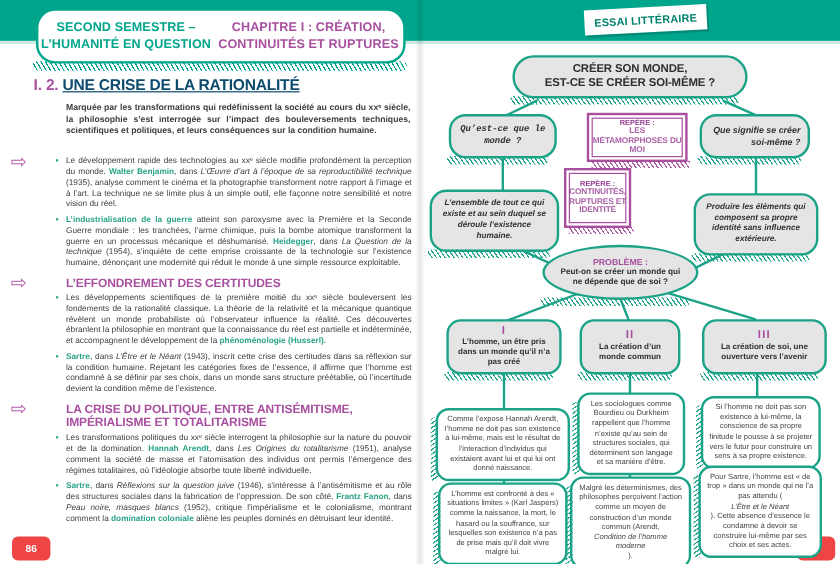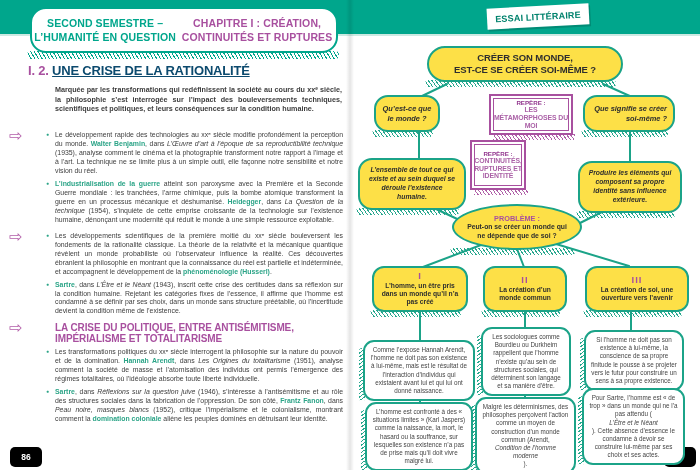--- a/index.html
+++ b/index.html
@@ -35,34 +35,34 @@
   .sections{position:absolute;left:55px;top:128px;width:288px;}
   .sec-head{position:relative;margin:0 0 3px 0;font-size:10px;font-weight:bold;color:#a8509f;
     letter-spacing:-.1px;line-height:1.08;text-transform:uppercase;}
   .sec-head .arrow{position:absolute;left:-46px;top:-4px;font-size:16px;color:#b35fa9;font-weight:normal;}
   .sec + .sec{margin-top:7px;}
   .bullet{position:relative;margin:0 0 4px 0;font-size:6.9px;line-height:1.3;text-align:justify;color:#3d3d3d;}
   .bullet::before{content:"●";position:absolute;left:-9px;top:0;font-size:5px;color:#2ba487;}
   .rs-name{color:#2ba487;font-weight:bold;}
   .rs-i{font-style:italic;}
   
-  .pagenum{position:absolute;width:32px;height:20px;background:#000000;color:#fff;font-weight:bold;
+  .pagenum{position:absolute;width:32px;height:20px;background:#ef4444;color:#fff;font-weight:bold;
     font-size:8.5px;display:flex;align-items:center;justify-content:center;border-radius:5px;}
   .pn-left{left:10px;top:447px;}
   .pn-right{left:664px;top:447px;}
   
-  .bub{position:absolute;background:#fde047;border:2px solid #1ba388;border-radius:14px;z-index:2;
+  .bub{position:absolute;background:#e5e5e5;border:2px solid #1ba388;border-radius:14px;z-index:2;
     display:flex;flex-direction:column;align-items:center;justify-content:center;text-align:center;box-sizing:border-box;}
   .bub::after{content:"";position:absolute;left:-4px;right:5px;bottom:-7px;height:7px;z-index:-1;
     background:repeating-linear-gradient(55deg,rgba(27,163,136,.95) 0 1px,transparent 1px 3px);border-radius:6px;}
   .main-bub{left:427px;top:46px;width:196px;height:36px;border-radius:18px;
     font-size:9.5px;font-weight:bold;color:#2e2e2e;line-height:1.25;letter-spacing:-.1px;}
   .main-bub span{display:block;}
   .q-bub{font-size:7.4px;font-weight:bold;font-style:italic;color:#2e2e2e;line-height:1.3;padding:2px 6px;}
-  .q-left{left:374px;top:95px;width:66px;height:37px;}
+  .q-left{left:374px;top:95px;width:90px;height:37px;font-family:Liberation Mono, monospace;}
   .q-right{left:583px;top:95px;width:92px;height:37px;text-align:right;}
   .a-bub{font-size:6.8px;font-weight:bold;font-style:italic;color:#2e2e2e;line-height:1.3;padding:3px 6px;}
   .a-left{left:358px;top:158px;width:108px;height:52px;}
   .a-right{left:578px;top:161px;width:104px;height:52px;}
   .ellipse{left:452px;top:204px;width:130px;height:46px;border-radius:50%;padding:2px 10px;}
   .prob-label{color:#a8509f;font-weight:bold;font-size:7.3px;}
   .prob-text{color:#2e2e2e;font-weight:bold;font-size:6.8px;line-height:1.25;}
   
   .repere{position:absolute;background:#fff;border:2px solid #a8509f;outline:1px solid #a8509f;
     outline-offset:-5px;z-index:2;text-align:center;display:flex;flex-direction:column;
@@ -113,21 +113,21 @@
 
 <div class="intro">Marquée par les transformations qui redéfinissent la société au cours du xxᵉ siècle, la philosophie s’est interrogée sur l’impact des bouleversements techniques, scientifiques et politiques, et leurs conséquences sur la condition humaine.</div>
 
 <div class="sections">
   <div class="sec">
     <h2 class="sec-head"><span class="arrow">⇨</span></h2>
     <p class="bullet"><span>Le développement rapide des technologies au xxᵉ siècle modifie profondément la perception du monde. </span><span class="rs-name">Walter Benjamin</span><span>, dans </span><span class="rs-i">L’Œuvre d’art à l’époque de sa reproductibilité technique</span><span> (1935), analyse comment le cinéma et la photographie transforment notre rapport à l’image et à l’art. La technique ne se limite plus à un simple outil, elle façonne notre sensibilité et notre vision du réel.</span></p>
     <p class="bullet"><span class="rs-name">L’industrialisation de la guerre</span><span> atteint son paroxysme avec la Première et la Seconde Guerre mondiale : les tranchées, l’arme chimique, puis la bombe atomique transforment la guerre en un processus mécanique et déshumanisé. </span><span class="rs-name">Heidegger</span><span>, dans </span><span class="rs-i">La Question de la technique</span><span> (1954), s’inquiète de cette emprise croissante de la technologie sur l’existence humaine, dénonçant une modernité qui réduit le monde à une simple ressource exploitable.</span></p>
   </div>
   <div class="sec">
-    <h2 class="sec-head"><span class="arrow">⇨</span></h2>
+    <h2 class="sec-head"><span class="arrow">⇨</span><span>L’EFFONDREMENT DES CERTITUDES</span></h2>
     <p class="bullet"><span>Les développements scientifiques de la première moitié du xxᵉ siècle bouleversent les fondements de la rationalité classique. La théorie de la relativité et la mécanique quantique révèlent un monde probabiliste où l’observateur influence la réalité. Ces découvertes ébranlent la philosophie en montrant que la connaissance du réel est partielle et indéterminée, et accompagnent le développement de la </span><span class="rs-name">phénoménologie (Husserl)</span><span>.</span></p>
     <p class="bullet"><span class="rs-name">Sartre</span><span>, dans </span><span class="rs-i">L’Être et le Néant</span><span> (1943), inscrit cette crise des certitudes dans sa réflexion sur la condition humaine. Rejetant les catégories fixes de l’essence, il affirme que l’homme est condamné à se définir par ses choix, dans un monde sans structure préétablie, où l’incertitude devient la condition même de l’existence.</span></p>
   </div>
   <div class="sec">
     <h2 class="sec-head"><span class="arrow">⇨</span><span>LA CRISE DU POLITIQUE, ENTRE ANTISÉMITISME, IMPÉRIALISME ET TOTALITARISME</span></h2>
     <p class="bullet"><span>Les transformations politiques du xxᵉ siècle interrogent la philosophie sur la nature du pouvoir et de la domination. </span><span class="rs-name">Hannah Arendt</span><span>, dans </span><span class="rs-i">Les Origines du totalitarisme</span><span> (1951), analyse comment la société de masse et l’atomisation des individus ont permis l’émergence des régimes totalitaires, où l’idéologie absorbe toute liberté individuelle.</span></p>
     <p class="bullet"><span class="rs-name">Sartre</span><span>, dans </span><span class="rs-i">Réflexions sur la question juive</span><span> (1946), s’intéresse à l’antisémitisme et au rôle des structures sociales dans la fabrication de l’oppression. De son côté, </span><span class="rs-name">Frantz Fanon</span><span>, dans </span><span class="rs-i">Peau noire, masques blancs</span><span> (1952), critique l’impérialisme et le colonialisme, montrant comment la </span><span class="rs-name">domination coloniale</span><span> aliène les peuples dominés en détruisant leur identité.</span></p>
   </div>
 </div>
 

